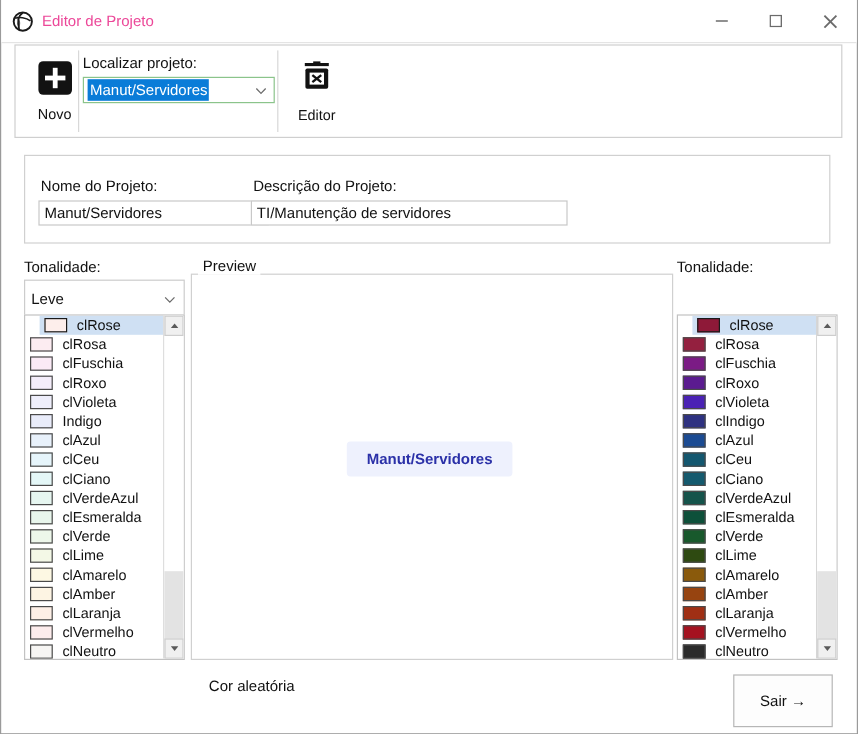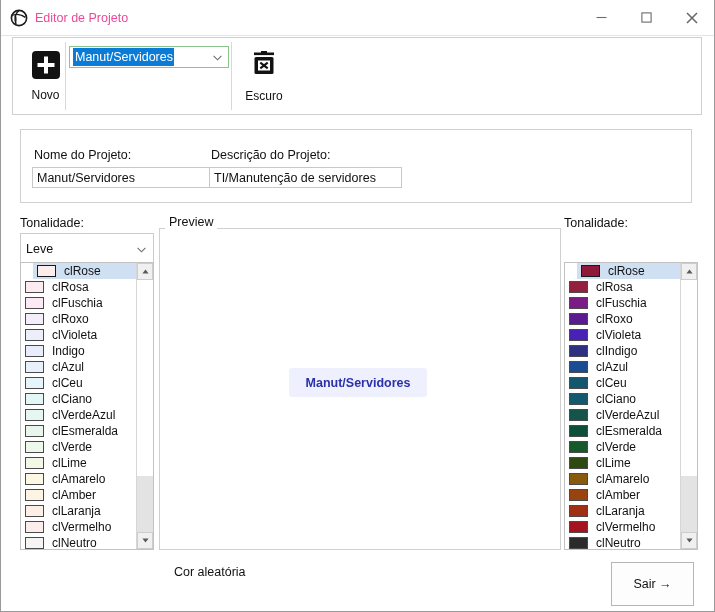--- a/index.html
+++ b/index.html
@@ -86,21 +86,21 @@
   }
   .field-label { font-size: 12.5px; color: #111; }
   #lbl-nome { position: absolute; left: 13px; top: 18px; }
   #lbl-desc { position: absolute; left: 190px; top: 18px; }
   #inp-nome {
     position: absolute; left: 11px; top: 37px; width: 192px; height: 21px;
     border: 1px solid #c8c8c8; background:#fff; font-family: "Liberation Sans", sans-serif;
     font-size: 12.5px; color:#111; padding: 0 4px; outline:none;
   }
   #inp-desc {
-    position: absolute; left: 188px; top: 37px; width: 193px; height: 21px;
+    position: absolute; left: 188px; top: 37px; width: 264px; height: 21px;
     border: 1px solid #c8c8c8; background:#fff; font-family: "Liberation Sans", sans-serif;
     font-size: 12.5px; color:#111; padding: 4px 4px; outline:none;
   }
 
   
   .tone-label { position: absolute; font-size: 12.5px; color: #111; }
   .tone-combo {
     position: absolute; width: 134px; height: 32px;
     border: 1px solid #cccccc; background: #ffffff;
     display: flex; align-items: center; padding-left: 5px;
@@ -213,20 +213,21 @@
           <rect x="13" y="6.5" width="4" height="17" fill="#ffffff"></rect>
           <rect x="6.5" y="13" width="17" height="4" fill="#ffffff"></rect>
         </svg>
       </span>
       <span class="tb-label">Novo</span>
     </div>
 
     <div class="tb-sep" style="left:52px;"></div>
 
     <div id="tb-find">
+      <span id="find-label">Localizar projeto:</span>
       <div id="combo-find">
         <span id="combo-find-value">Manut/Servidores</span>
         <span id="combo-find-caret">
           <svg width="9" height="6" viewBox="0 0 9 6">
               <path d="M0.6 0.8 L4.5 4.8 L8.4 0.8" fill="none" stroke="#6d6d6d" stroke-width="1.1"></path>
             </svg>
         </span>
       </div>
     </div>
 
@@ -236,21 +237,21 @@
       <span>
         <svg width="28" height="30" viewBox="0 0 28 30">
           <rect x="4" y="1.5" width="20" height="2.6" fill="#121212"></rect>
           <rect x="11" y="0" width="6" height="2" fill="#121212"></rect>
           <rect x="4.5" y="6" width="19" height="17" rx="1.5" fill="#121212"></rect>
           <rect x="8" y="9.5" width="12" height="10" fill="#ffffff"></rect>
           <line x1="10.3" y1="11.6" x2="17.7" y2="17.4" stroke="#121212" stroke-width="2"></line>
           <line x1="17.7" y1="11.6" x2="10.3" y2="17.4" stroke="#121212" stroke-width="2"></line>
         </svg>
       </span>
-      <span class="tb-label">Escuro</span>
+      <span class="tb-label">Editor</span>
     </div>
 
   </div>
 
   <div id="project-box">
     <span class="field-label" id="lbl-nome">Nome do Projeto:</span>
     <span class="field-label" id="lbl-desc">Descrição do Projeto:</span>
     <input id="inp-nome" type="text" value="Manut/Servidores" style="">
     <input id="inp-desc" type="text" value="TI/Manutenção de servidores" style="">
   </div>

